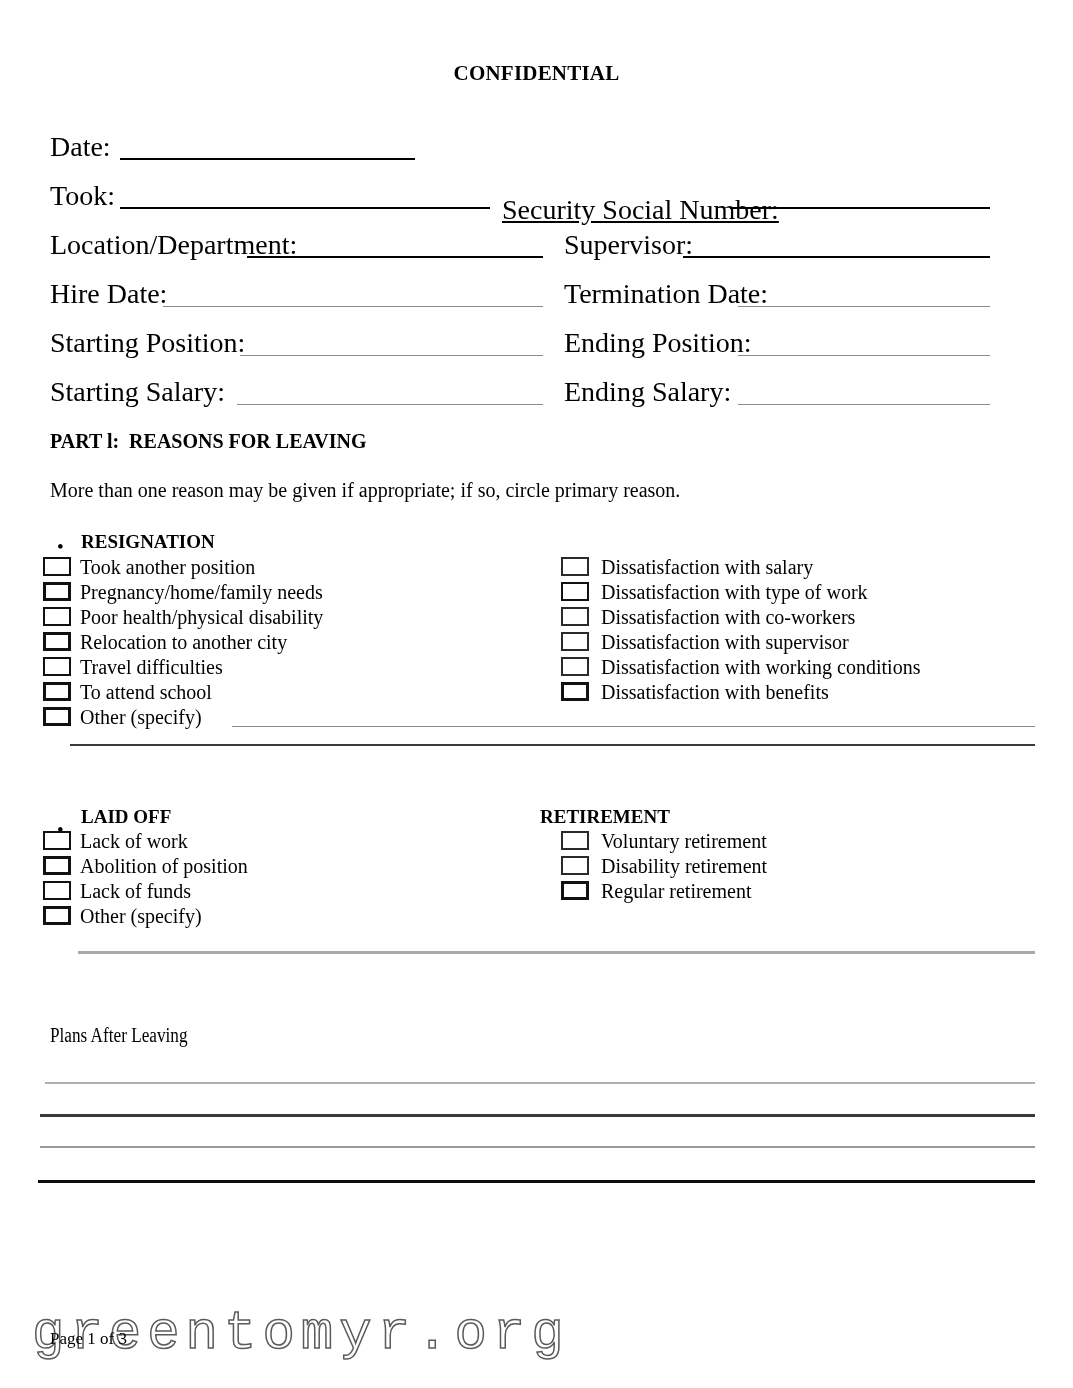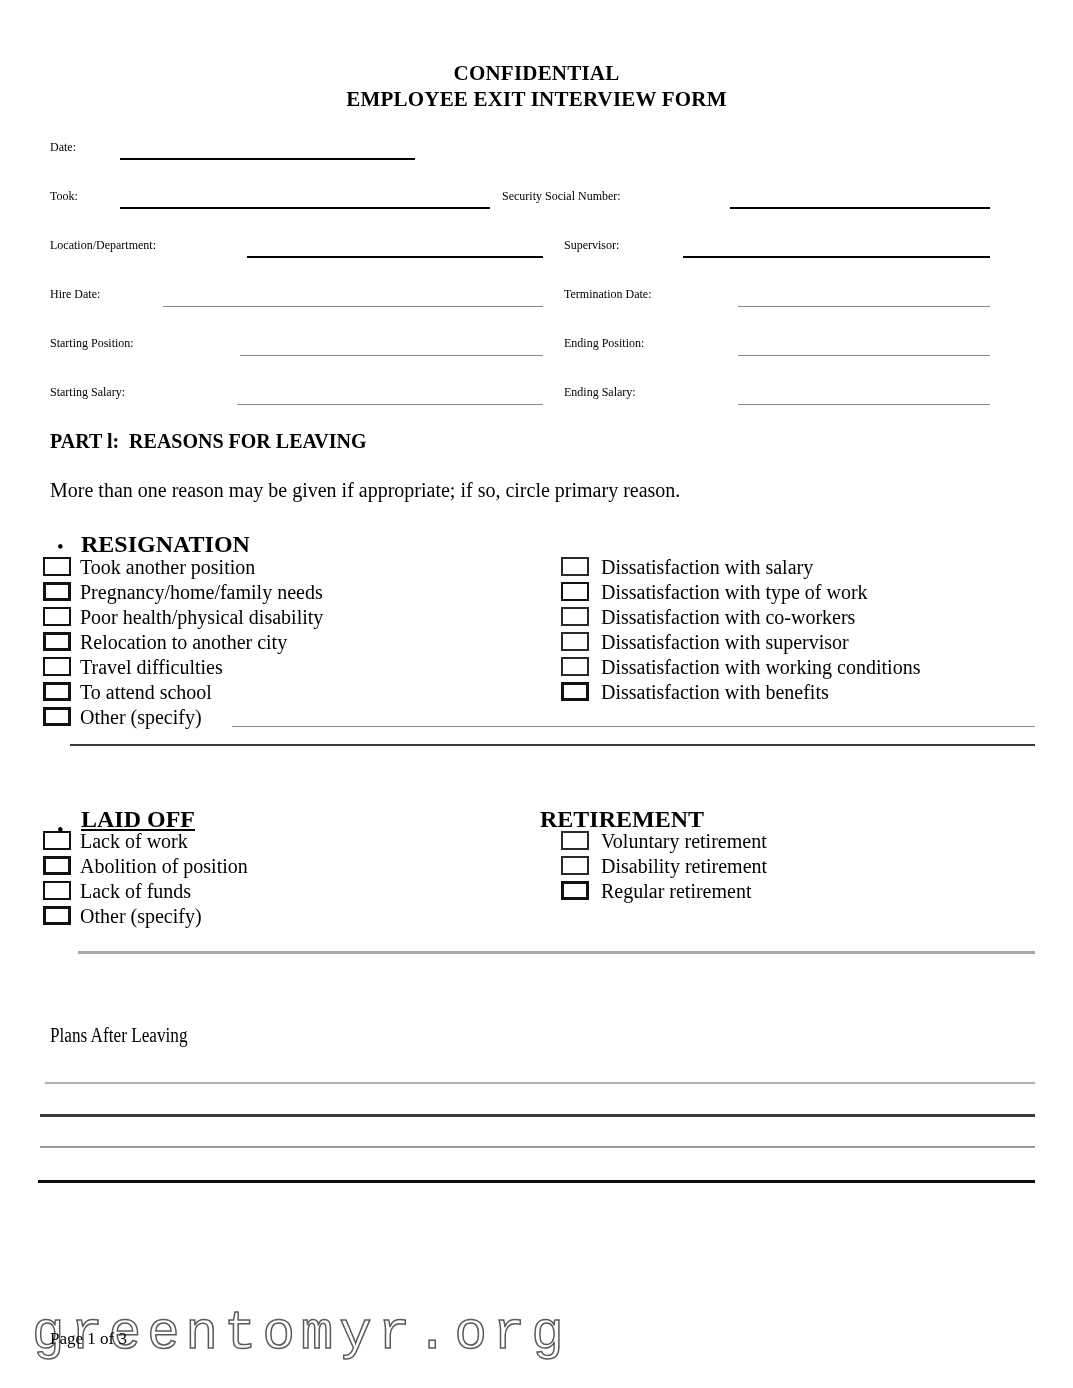--- a/index.html
+++ b/index.html
@@ -43,21 +43,21 @@
     top: 133px;
     left: 0;
     width: 1073px;
   }
   .field-row {
     position: relative;
     height: 49px;
   }
   .fld {
     position: absolute;
-    font-size: 12px;
+    font-size: 28px;
     line-height: 24px;
     white-space: nowrap;
   }
   .rule {
     position: absolute;
     height: 0;
     border-bottom: 2px solid #000;
   }
   .rule.thin { border-bottom: 1px solid #8a8a8a; }
   .rule.med  { border-bottom: 2px solid #3a3a3a; }
@@ -77,21 +77,21 @@
     top: 479px;
     font-size: 20px;
     white-space: nowrap;
     text-align: right;
   }
 
   
   .cat-head {
     position: absolute;
     font-weight: bold;
-    font-size: 24px;
+    font-size: 19px;
     white-space: pre;
   }
   .bullet {
     position: absolute;
     font-size: 19px;
     line-height: 19px;
   }
 
   
   .cb-list {
@@ -155,34 +155,33 @@
     z-index: 2;
   }
 </style>
 </head>
 <body>
 
 <div class="page">
 
   <div class="title-block">
     <div class="title-line">CONFIDENTIAL</div>
-    <div class="title-line">EMPLOYEE EXIT INTERVIEW FORM</div>
   </div>
 
   <div class="fields">
 
     <div class="field-row">
       <span class="fld" style="left:50px; top:2px;">Date:</span>
       <span class="rule" style="left:120px; top:25px; width:295px;"></span>
     </div>
 
     <div class="field-row">
       <span class="fld" style="left:50px; top:2px;">Took:</span>
       <span class="rule" style="left:120px; top:25px; width:370px;"></span>
-      <span class="fld" style="left:502px; top:2px;">Security Social Number:</span>
+      <span class="fld" style="left:502px; top:16px;text-decoration:underline;">Security Social Number:</span>
       <span class="rule" style="left:730px; top:25px; width:260px;"></span>
     </div>
 
     <div class="field-row">
       <span class="fld" style="left:50px; top:2px;">Location/Department:</span>
       <span class="rule" style="left:247px; top:25px; width:296px;"></span>
       <span class="fld" style="left:564px; top:2px;">Supervisor:</span>
       <span class="rule" style="left:683px; top:25px; width:307px;"></span>
     </div>
 
@@ -270,21 +269,21 @@
       <span class="cb heavy"></span>
       <span class="cb-label">Dissatisfaction with benefits</span>
     </div>
   </div>
 
   <span class="rule thin" style="left:232px; top:726px; width:803px;"></span>
 
   <span class="rule med" style="left:70px; top:744px; width:965px;"></span>
 
   <span class="bullet" style="left:57px; top:820px;">•</span>
-  <div class="cat-head" style="left:81px; top:806px;text-decoration:underline;">LAID OFF</div>
+  <div class="cat-head" style="left:81px; top:806px;">LAID OFF</div>
 
   <div class="cb-list" style="left:43px; top:828px;">
     <div class="cb-item">
       <span class="cb"></span>
       <span class="cb-label">Lack of work</span>
     </div>
     <div class="cb-item">
       <span class="cb heavy"></span>
       <span class="cb-label">Abolition of position</span>
     </div>

